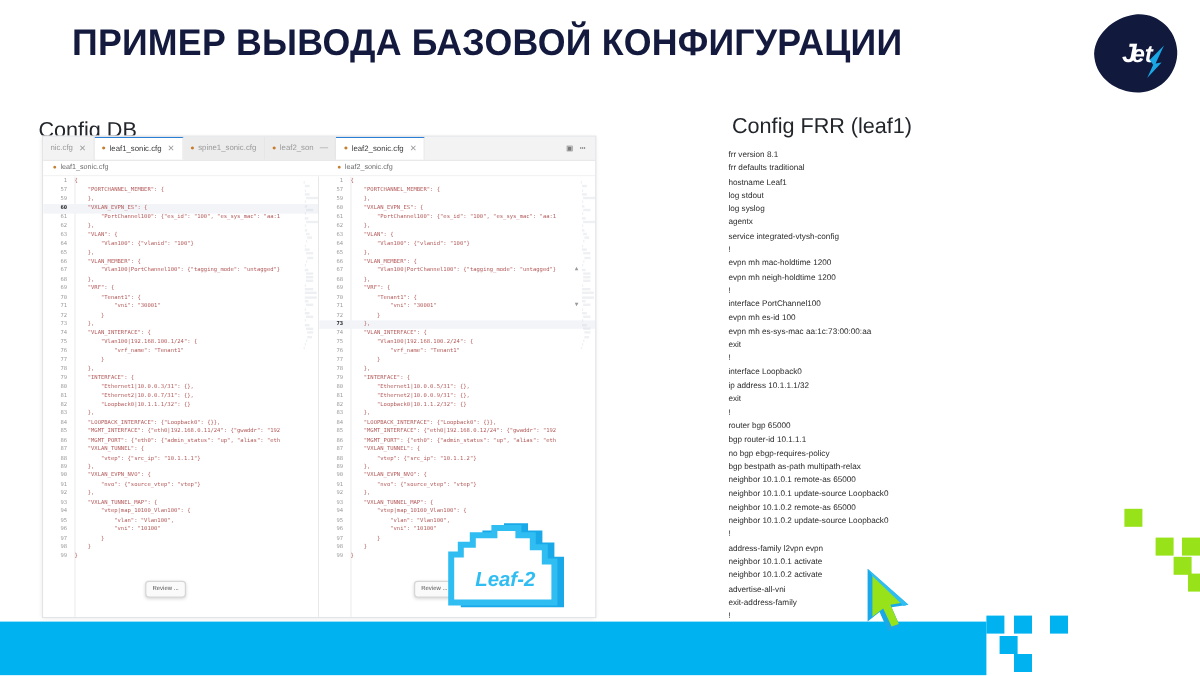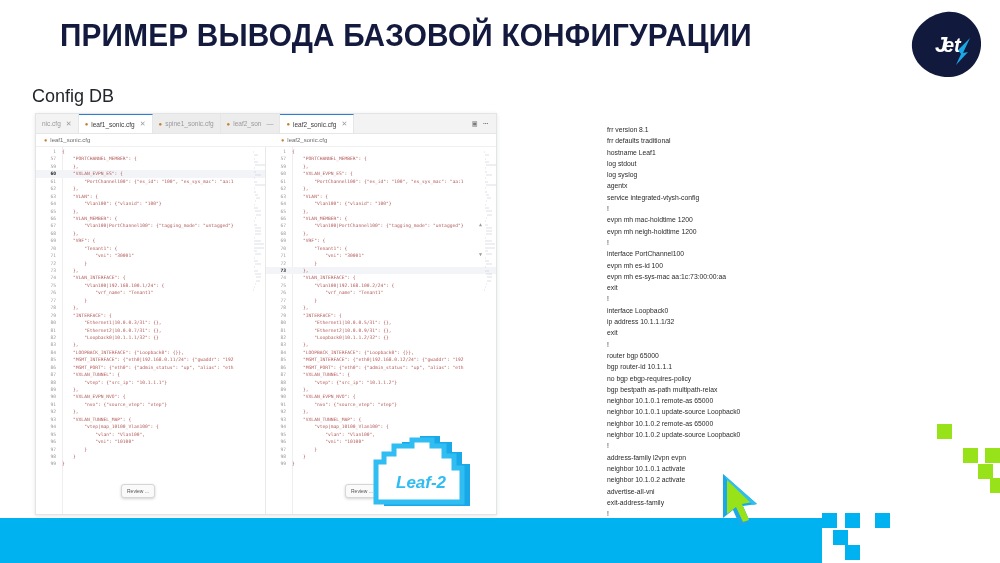--- a/index.html
+++ b/index.html
@@ -16,21 +16,21 @@
     letter-spacing:.2px;white-space:nowrap;
     font-family:"Liberation Sans", sans-serif;
     transform:scaleX(.96);transform-origin:left center;
   }
 
   
   .caption{
     position:absolute;font-size:18px;color:#22262b;font-weight:400;
     font-family:"Liberation Sans", sans-serif;white-space:nowrap;
   }
-  #cap-left{left:32px;top:86px;}
+  #cap-left{left:32px;top:98px;}
   #cap-right{left:610px;top:95px;}
 
   
   .logo{position:absolute;right:16px;top:8px;width:76px;height:72px;}
   .logo svg{display:block;}
 
   
   .editor{
     position:absolute;left:35px;top:113px;width:460px;height:400px;
     background:#ffffff;border:1px solid #e3e4e6;
@@ -145,20 +145,21 @@
     <svg width="76" height="72" viewBox="0 0 76 72">
       <path d="M38 4 C56 2 72 16 73 34 C74 52 60 68 42 69 C24 70 6 58 4 40 C2 22 20 6 38 4 Z" fill="#111a3d"></path>
       <text x="27" y="44" font-family="Liberation Sans, sans-serif" font-size="22" font-weight="bold" font-style="italic" fill="#ffffff">J</text>
       <text x="35" y="44" font-family="Liberation Sans, sans-serif" font-size="20" font-weight="bold" font-style="italic" fill="#ffffff">e</text>
       <text x="46" y="44" font-family="Liberation Sans, sans-serif" font-size="20" font-weight="bold" font-style="italic" fill="#ffffff">t</text>
       <path d="M50 42 L62 30 L55 45 L60 44 L48 57 L53 46 Z" fill="#19a7e6"></path>
     </svg>
   </div>
 
   <div class="caption" id="cap-left">Config DB</div>
+  <div class="caption" id="cap-right">Config FRR (leaf1)</div>
 
   <div class="editor">
 
     <div class="tabbar">
       <div class="tab first">
         <span>nic.cfg</span>
         <span class="x">✕</span>
       </div>
       <div class="tab active">
         <span class="dot">●</span>

